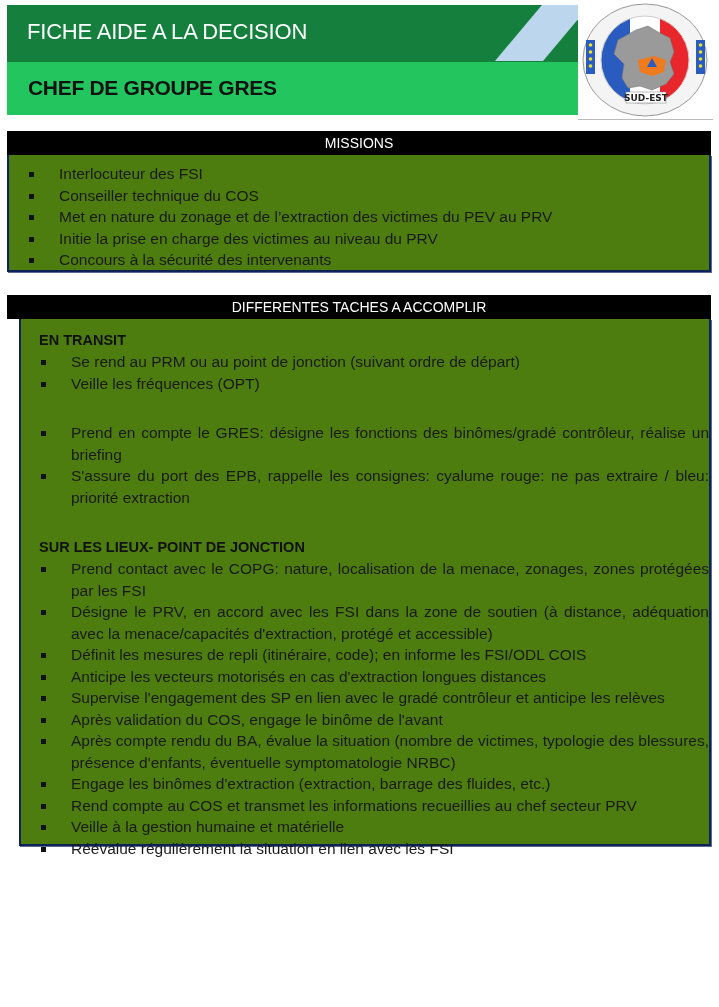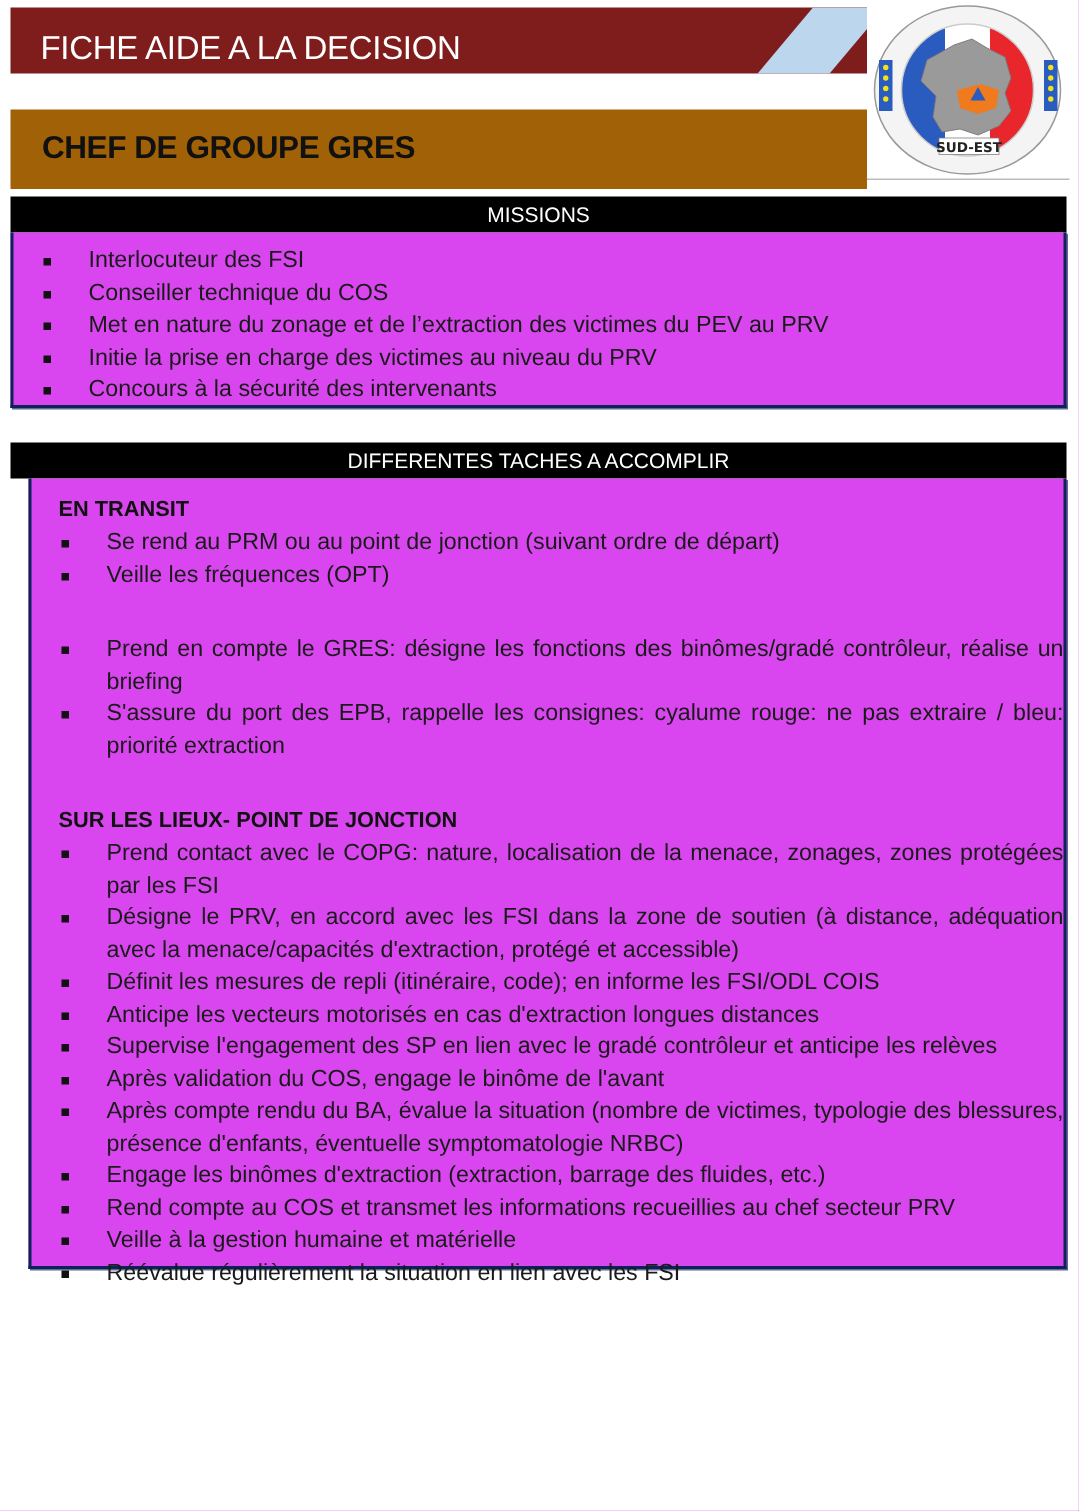--- a/index.html
+++ b/index.html
@@ -1,34 +1,34 @@
 <!DOCTYPE html>
 <html><head>
 <meta charset="utf-8">
 <style>
   html, body { margin: 0; padding: 0; background: #ffffff; }
   body { width: 719px; height: 1007px; position: relative; overflow: hidden;
          font-family: "DejaVu Sans", sans-serif; color: #111; }
 
-  .header-top { position: absolute; left: 7px; top: 5px; width: 571px; height: 44px; background: #7f1d1d; overflow: hidden; text-decoration: underline; }
+  .header-top { position: absolute; left: 7px; top: 5px; width: 571px; height: 64px; background: #15803d; overflow: hidden; text-decoration: underline; }
   .header-stripe { position: absolute; left: 488px; top: 0; width: 48px; height: 56px; background: #bcd6ee;
                    transform: skewX(-40deg); transform-origin: bottom left; }
   .header-title { position: absolute; left: 20px; top: 14px; font-size: 22px; color: #ffffff;
                   font-family: "Liberation Sans", sans-serif; letter-spacing: -0.2px; font-weight: normal; }
-  .header-sub { position: absolute; left: 7px; top: 73px; width: 571px; height: 53px; background: #a16207; }
+  .header-sub { position: absolute; left: 7px; top: 62px; width: 571px; height: 53px; background: #22c55e; }
   .header-subtitle { position: absolute; left: 21px; top: 14px; font-size: 21px; font-weight: bold; color: #111;
                      font-family: "Liberation Sans", sans-serif; letter-spacing: -0.3px; }
 
   .logo { position: absolute; left: 578px; top: 0; width: 135px; height: 119px; }
   .logo-line { position: absolute; left: 578px; top: 119px; width: 135px; height: 1px; background: #bbb; }
 
   .box { position: absolute; left: 7px; width: 704px; }
   .box-head { background: #000000; color: #ffffff; text-align: center; font-size: 14px; height: 24px; line-height: 24px;
               font-family: "Liberation Sans", sans-serif; }
-  .box-body { border: 2px solid #0d2258; border-top: none; box-sizing: border-box; background: #d946ef; box-shadow: 1px 1px 0 #5a6a90; }
+  .box-body { border: 2px solid #0d2258; border-top: none; box-sizing: border-box; background: #4d7c0f; box-shadow: 1px 1px 0 #5a6a90; }
 
   .bullet-list { list-style: none; margin: 0; padding: 0; }
   .bullet-list li { position: relative; padding-left: 50px; font-size: 15.5px; line-height: 21.5px;
                     font-family: "Liberation Sans", sans-serif; color: #1a1a1a; }
   .bullet-list li .mark { position: absolute; left: 20px; top: 9px; width: 5px; height: 5px; background: #111; }
   .justify li .txt { display: block; text-align: justify; }
 
   .section-title { font-weight: bold; font-size: 14.5px; font-family: "Liberation Sans", sans-serif;
                    padding-left: 18px; line-height: 22px; color: #111; }
   .spacer { height: 22px; }

